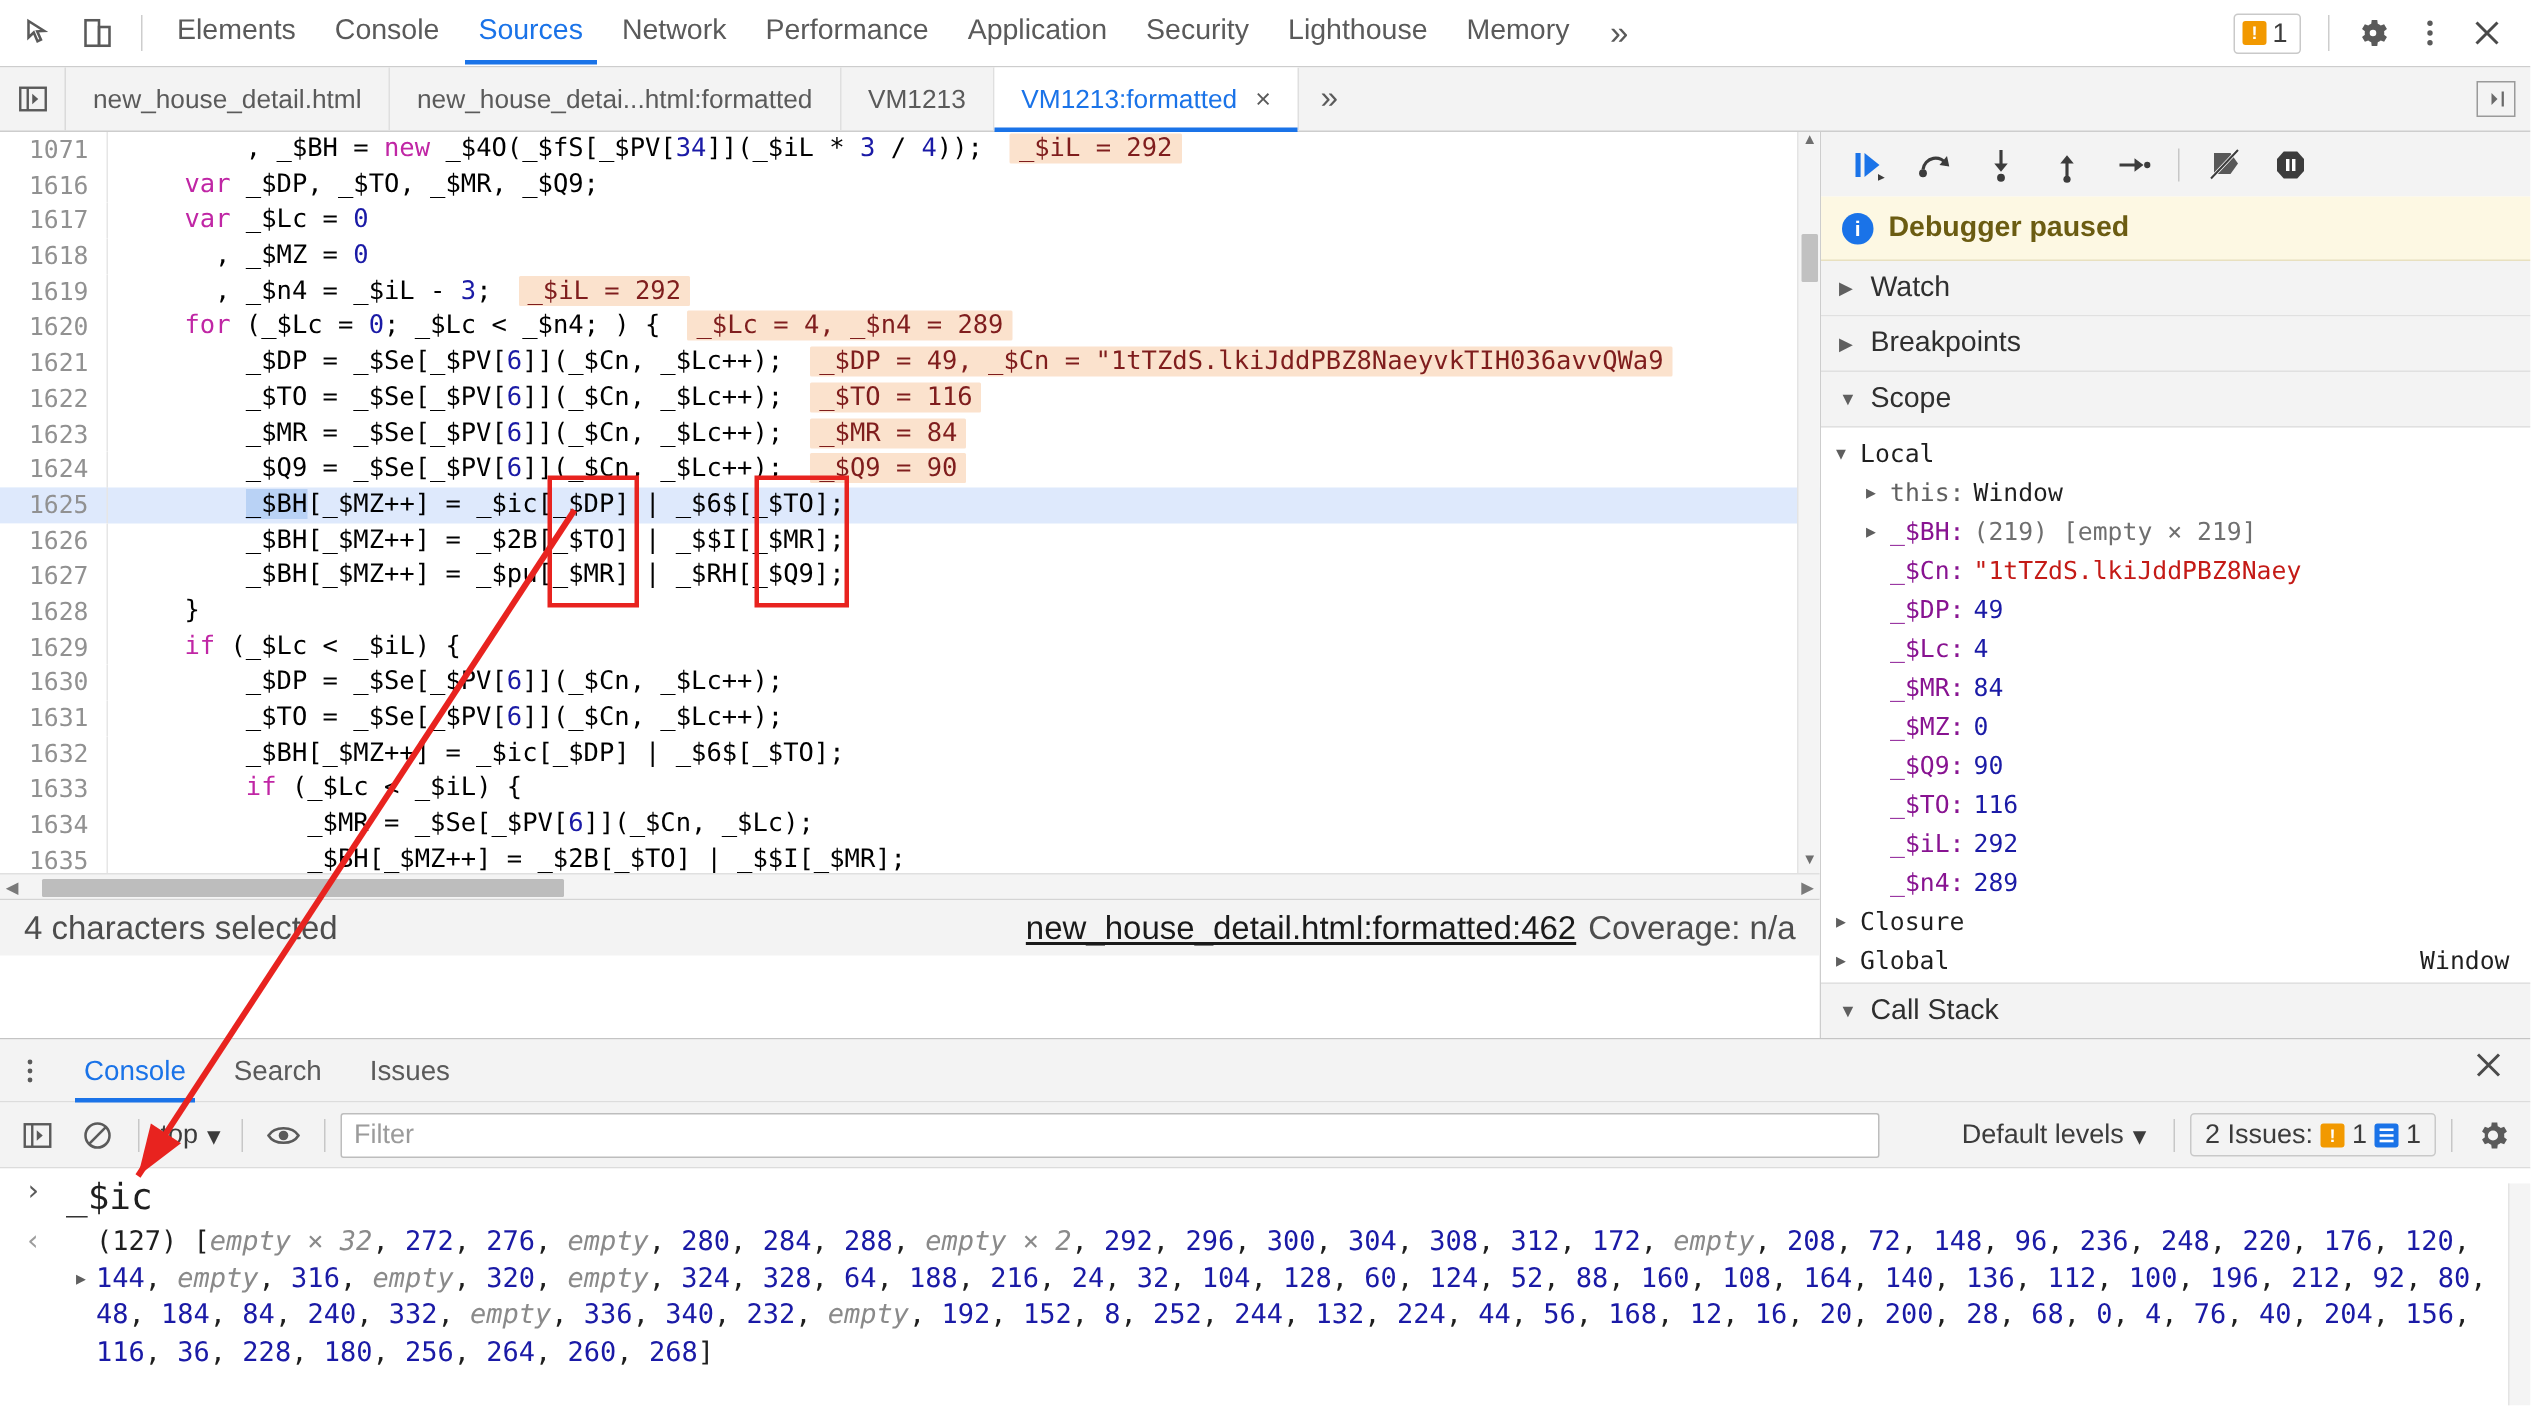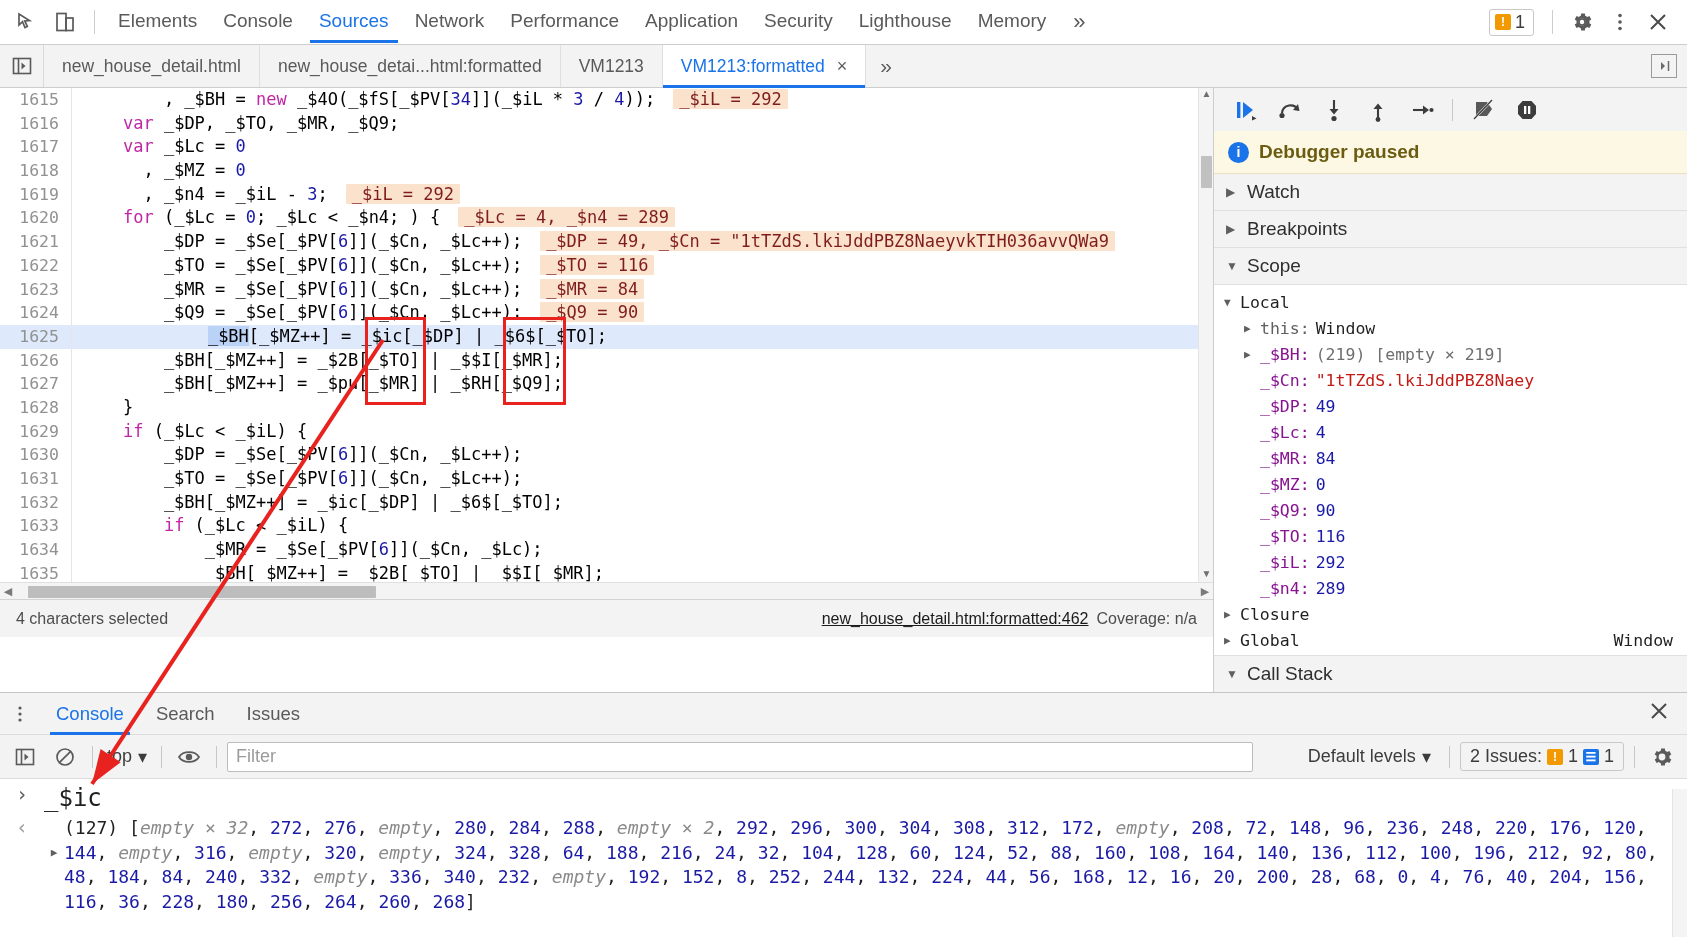--- a/index.html
+++ b/index.html
@@ -108,21 +108,21 @@
     background: #fff;
   }
   .code-line {
     display: flex;
     height: 23.7px;
     font-family: "DejaVu Sans Mono", monospace;
     font-size: 17px;
     line-height: 23.7px;
     white-space: pre;
   }
-  .code-line.highlight { background: #dee9fc; gap: 44px; }
+  .code-line.highlight { background: #dee9fc; }
   .code-line.highlight .gutter { background: #dee9fc; }
   .gutter {
     width: 72px; min-width: 72px;
     text-align: right; padding-right: 12px;
     color: #919191; background: #fff;
     border-right: 1px solid #e6e6e6;
     font-size: 16.5px;
   }
   .code-text { padding-left: 10px; flex: 1; overflow: hidden; }
   .kw  { color: #c026a5; }
@@ -161,21 +161,21 @@
     position: absolute; left: 2px; top: 68px;
     width: 11px; height: 32px; background: #c1c1c1; border-radius: 1px;
   }
 
   
   .status-bar {
     display: flex; align-items: center;
     height: 38px; padding: 0 16px;
     background: #f3f3f3;
     border-top: 1px solid #d4d4d4;
-    font-size: 16px; color: #4d4d4d;
+    font-size: 22px; color: #4d4d4d;
   }
   .status-right { margin-left: auto; display: flex; align-items: center; gap: 8px; }
   .status-link { color: #1a1a1a; text-decoration: underline; cursor: pointer; }
 
   
   .debug-banner {
     display: flex; align-items: center; gap: 10px;
     height: 43px; padding: 0 14px;
     background: #fdf8e3;
     border-bottom: 1px solid #e8e0bf;
@@ -402,21 +402,21 @@
           <line x1="12.5" y1="2" x2="12.5" y2="12" stroke="#6a6a6a" stroke-width="1.5"></line>
         </svg>
       </div>
     </div>
   </div>
 
   <div class="body-split">
 
     <div class="editor-col">
       <div class="code-scroll" id="code-scroll">
-          <div class="code-line"><div class="gutter">1615</div><div class="code-text">        , _$BH = <span class="kw">new</span> _$4O(_$fS[_$PV[<span class="num">34</span>]](_$iL * <span class="num">3</span> / <span class="num">4</span>));<span class="hint">_$iL = 292</span></div></div>
+          <div class="code-line"><div class="gutter">1071</div><div class="code-text">        , _$BH = <span class="kw">new</span> _$4O(_$fS[_$PV[<span class="num">34</span>]](_$iL * <span class="num">3</span> / <span class="num">4</span>));<span class="hint">_$iL = 292</span></div></div>
           <div class="code-line"><div class="gutter">1616</div><div class="code-text">    <span class="kw">var</span> _$DP, _$TO, _$MR, _$Q9;</div></div>
           <div class="code-line"><div class="gutter">1617</div><div class="code-text">    <span class="kw">var</span> _$Lc = <span class="num">0</span></div></div>
           <div class="code-line"><div class="gutter">1618</div><div class="code-text">      , _$MZ = <span class="num">0</span></div></div>
           <div class="code-line"><div class="gutter">1619</div><div class="code-text">      , _$n4 = _$iL - <span class="num">3</span>;<span class="hint">_$iL = 292</span></div></div>
           <div class="code-line"><div class="gutter">1620</div><div class="code-text">    <span class="kw">for</span> (_$Lc = <span class="num">0</span>; _$Lc &lt; _$n4; ) {<span class="hint">_$Lc = 4, _$n4 = 289</span></div></div>
           <div class="code-line"><div class="gutter">1621</div><div class="code-text">        _$DP = _$Se[_$PV[<span class="num">6</span>]](_$Cn, _$Lc++);<span class="hint">_$DP = 49, _$Cn = "1tTZdS.lkiJddPBZ8NaeyvkTIH036avvQWa9</span></div></div>
           <div class="code-line"><div class="gutter">1622</div><div class="code-text">        _$TO = _$Se[_$PV[<span class="num">6</span>]](_$Cn, _$Lc++);<span class="hint">_$TO = 116</span></div></div>
           <div class="code-line"><div class="gutter">1623</div><div class="code-text">        _$MR = _$Se[_$PV[<span class="num">6</span>]](_$Cn, _$Lc++);<span class="hint">_$MR = 84</span></div></div>
           <div class="code-line"><div class="gutter">1624</div><div class="code-text">        _$Q9 = _$Se[_$PV[<span class="num">6</span>]](_$Cn, _$Lc++);<span class="hint">_$Q9 = 90</span></div></div>
           <div class="code-line highlight"><div class="gutter">1625</div><div class="code-text">        <span class="sel">_$BH</span>[_$MZ++] = _$ic[_$DP] | _$6$[_$TO];</div></div>

